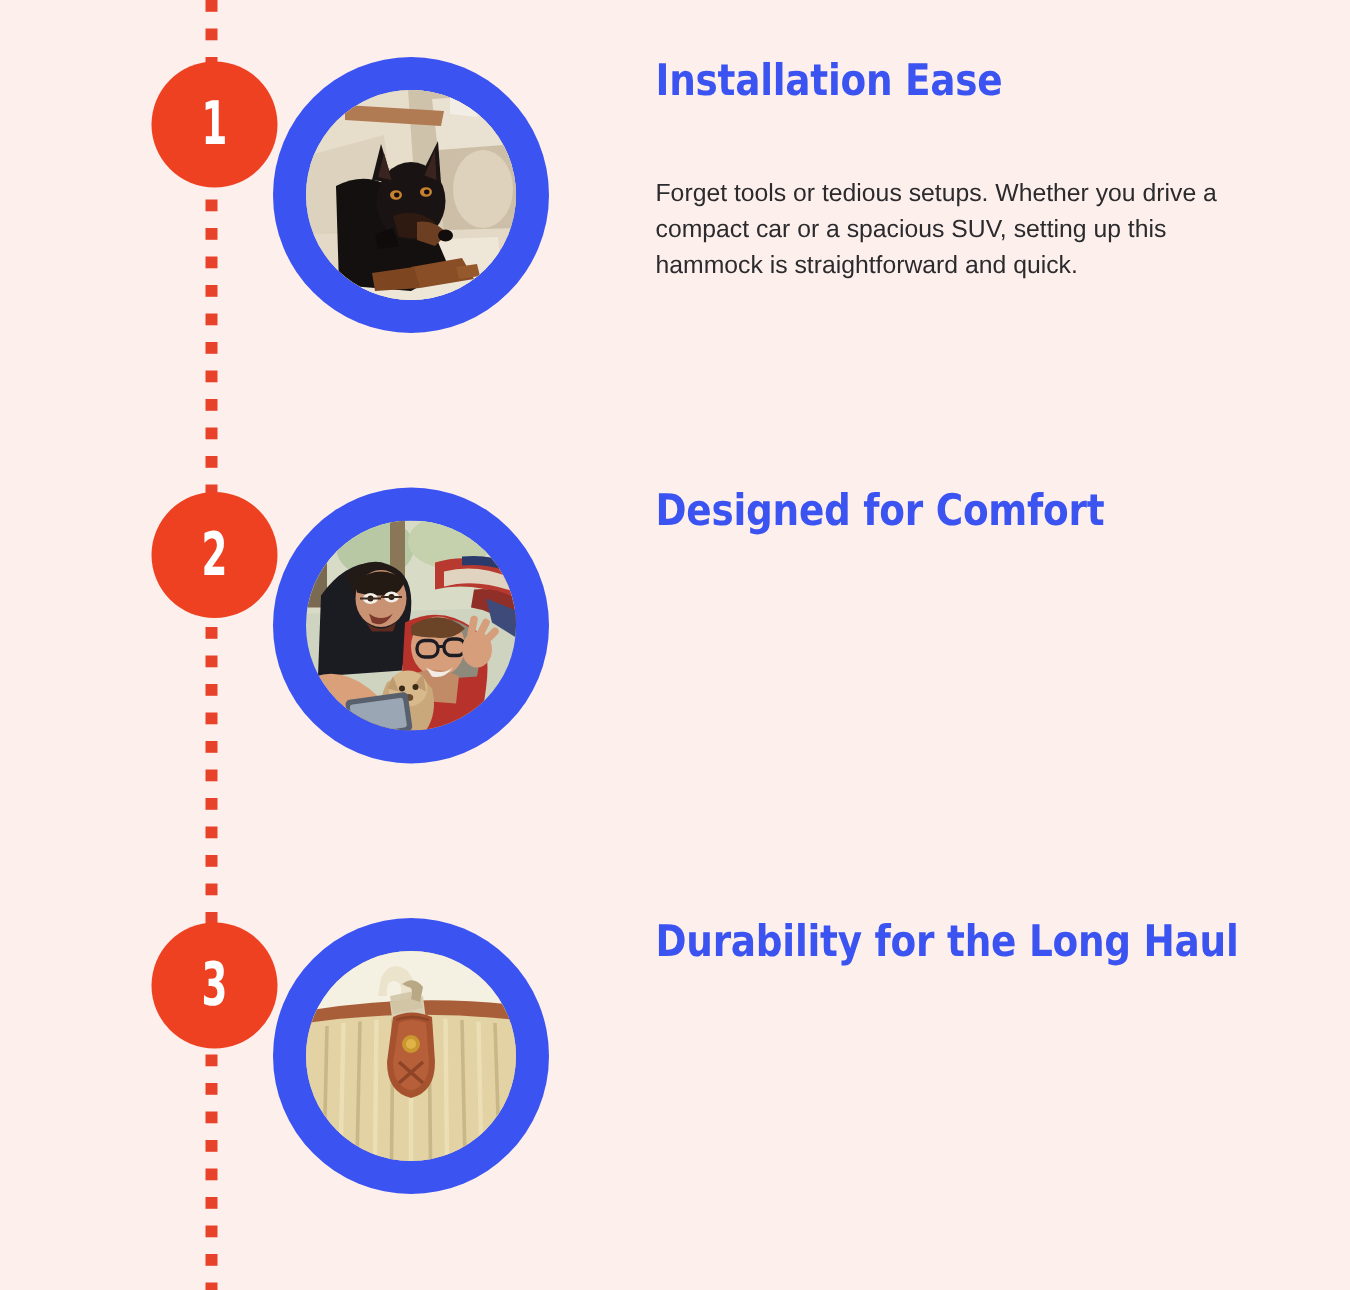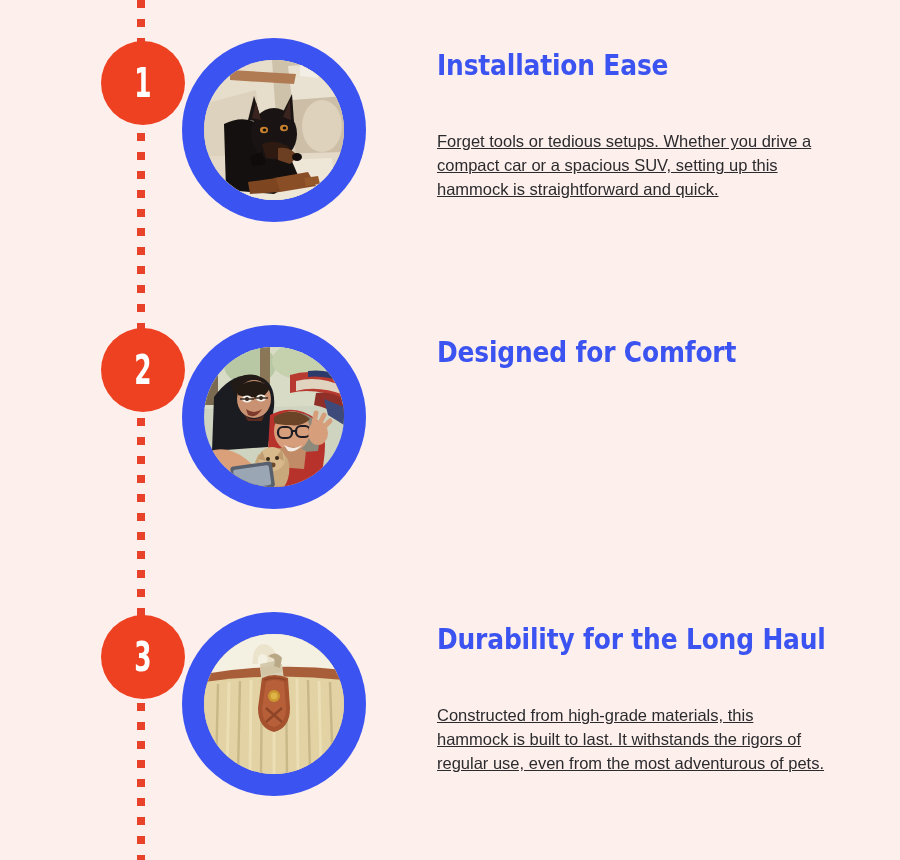--- a/index.html
+++ b/index.html
@@ -87,21 +87,21 @@
     border-radius: 50%;
     overflow: hidden;
     position: relative;
   }
   .photo svg { display: block; }
 
   
   .text-col {
     position: absolute;
     left: 437px;
-    top: 12px;
+    top: 0;
     width: 400px;
   }
   .step-title {
     margin: 0;
     color: #3b53f0;
     font-family: "DejaVu Sans", sans-serif;
     font-size: 29px;
     font-weight: bold;
     line-height: 1.05;
     letter-spacing: -0.2px;
@@ -110,21 +110,20 @@
     white-space: nowrap;
   }
   .step-body {
     margin: 0;
     padding-top: 49px;
     color: #2b2b2e;
     font-family: "Liberation Sans", sans-serif;
     font-size: 16.5px;
     line-height: 24px;
     width: 392px;
-    text-decoration: underline;
   }
   .step-3 .step-body { width: 392px; }
 </style>
 </head>
 <body>
 
 <div class="timeline-line"></div>
 
 <div class="step step-1">
 
@@ -271,15 +270,14 @@
         <path d="M62 74 L78 88 M78 74 L62 88" stroke="#8e4527" stroke-width="2.4" fill="none"></path>
         <path d="M60 46 Q70 42 82 46" stroke="#8e4527" stroke-width="1.6" fill="none"></path>
         <path d="M56 30 L76 26 L78 38 L58 42 Z" fill="#cfc3a3" opacity="0.85"></path>
         <path d="M64 22 Q72 16 78 24 L76 34 L70 32 Q72 24 68 24 Z" fill="#b9a886"></path>
       </svg>
     </div>
   </div>
 
   <div class="text-col">
     <h2 class="step-title">Durability for the Long Haul</h2>
-    <p class="step-body">Constructed from high-grade materials, this hammock is built to last. It withstands the rigors of regular use, even from the most adventurous of pets.</p>
   </div>
 </div>
 
 </body></html>

